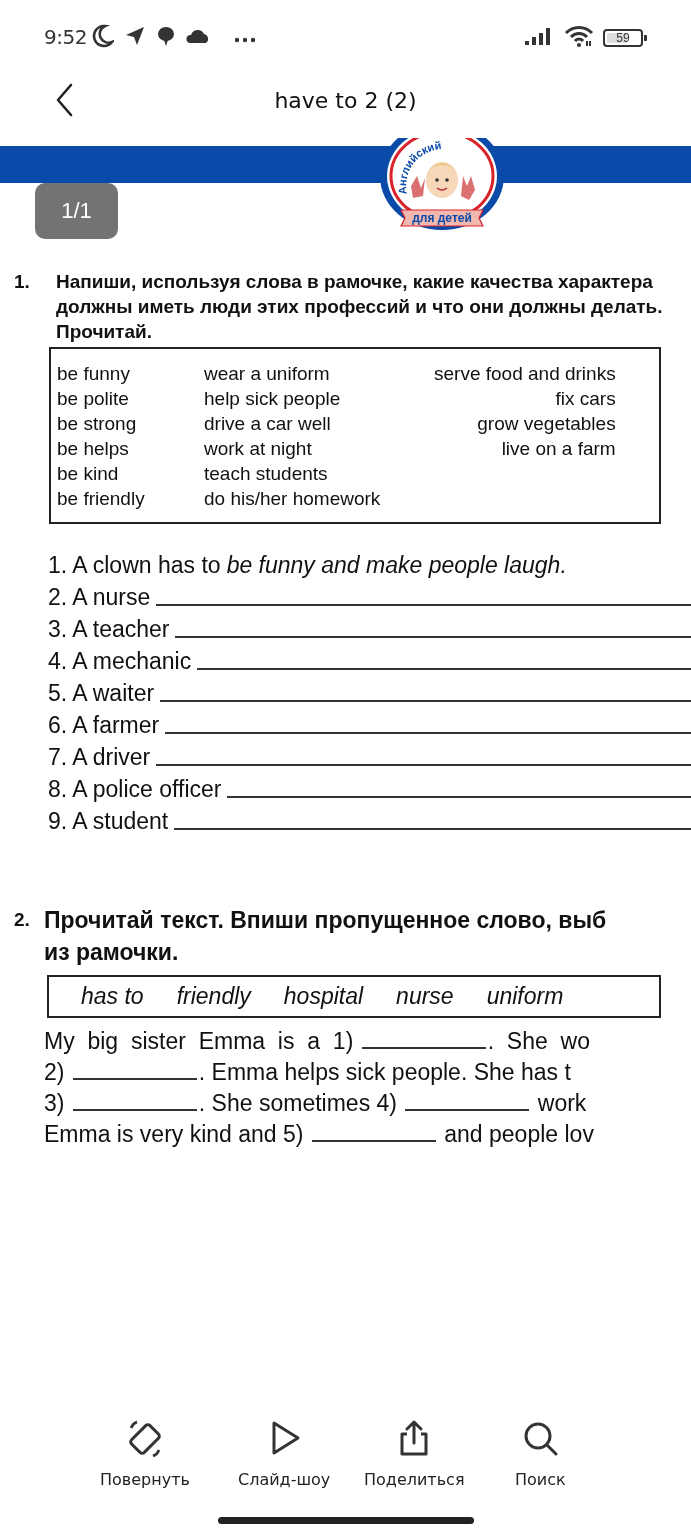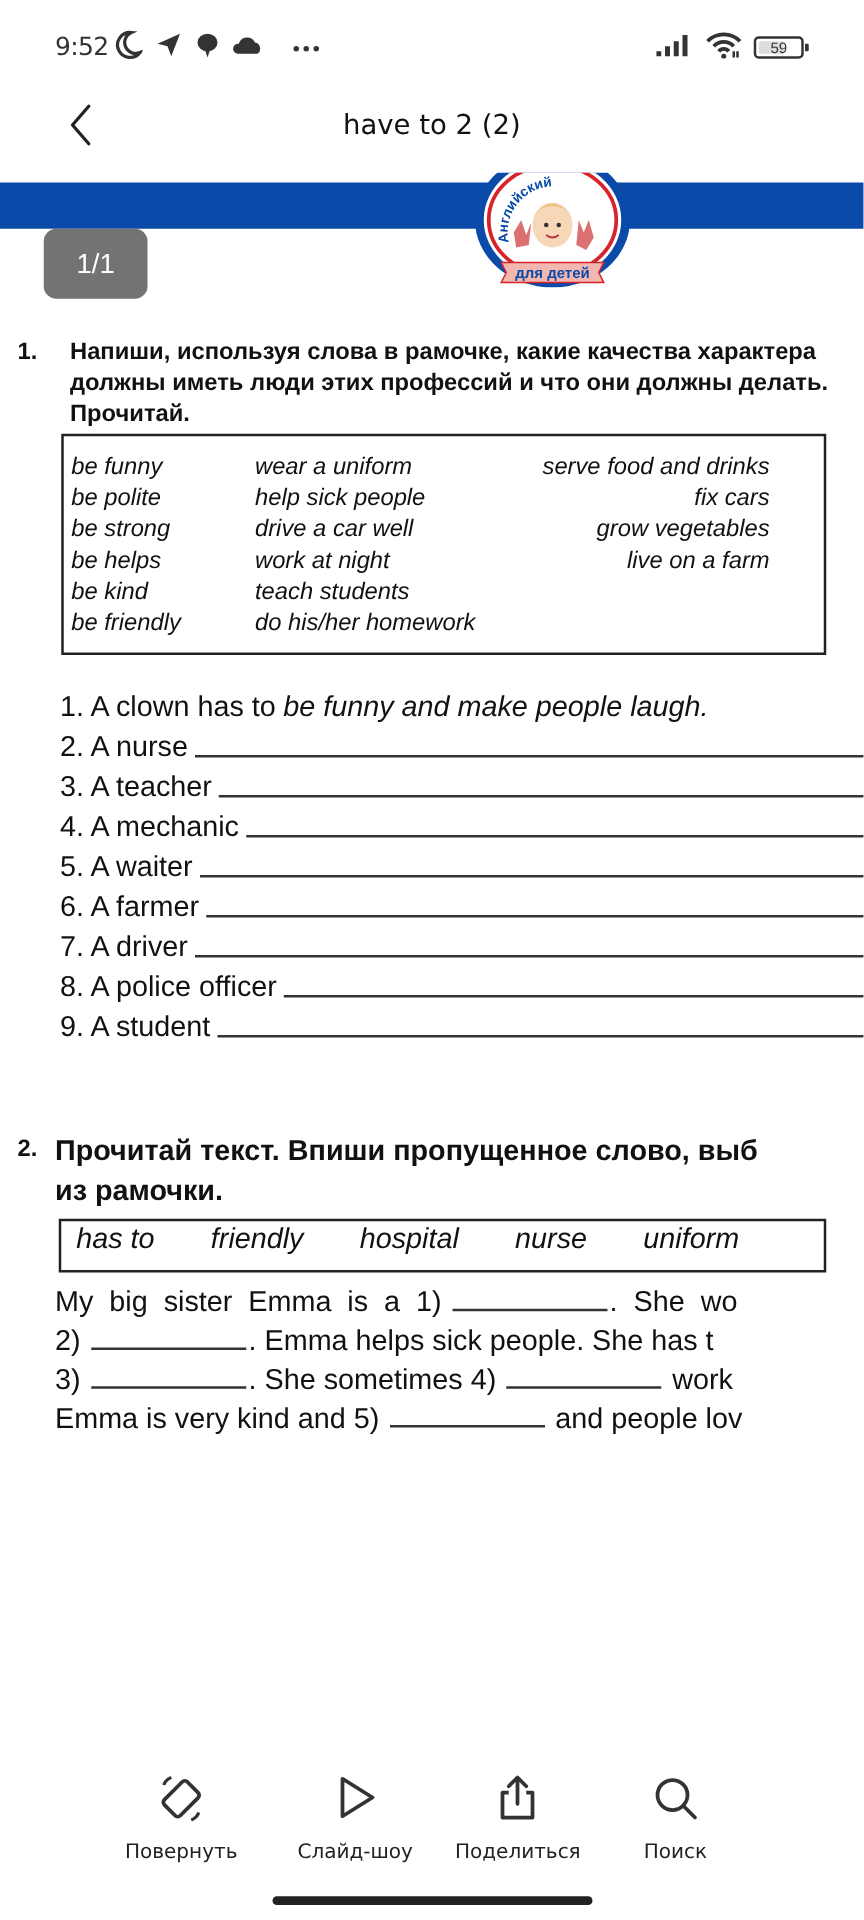--- a/index.html
+++ b/index.html
@@ -25,34 +25,34 @@
   .doc { position: absolute; left: 0; top: 138px; width: 691px; height: 1250px; overflow: hidden; }
   .blue-band { position: absolute; left: 0; top: 8px; width: 691px; height: 37px; background: #0a4aa8; }
   .logo { position: absolute; left: 379px; top: 0px; width: 127px; height: 92px; }
   .page-badge { position: absolute; left: 35px; top: 45px; width: 83px; height: 56px; background: #737373; border-radius: 10px; color: #fff; font-size: 22px; display: flex; align-items: center; justify-content: center; cursor: pointer; }
 
   .task-head { position: absolute; font-family: "Liberation Sans", sans-serif; font-weight: bold; color: #111; }
   .t1-num { left: 14px; top: 133px; font-size: 19px; }
   .t1-text { left: 56px; top: 131px; width: 620px; font-size: 19px; line-height: 25px; }
 
   .word-box { position: absolute; left: 49px; top: 209px; width: 612px; height: 177px; border: 2px solid #222; }
-  .wb-col { position: absolute; top: 12px; font-style: italic; font-size: 19px; line-height: 25px; color: #111; }
+  .wb-col { position: absolute; top: 12px; font-size: 19px; line-height: 25px; color: #111; }
   .wb-col div { white-space: nowrap; }
   .wb-c1 { left: 6px; } .wb-c2 { left: 153px; } .wb-c3 { left: 383px; text-align: right; }
 
   .ex-list { position: absolute; left: 48px; top: 410px; width: 643px; }
   .ex-row { height: 32px; display: flex; align-items: flex-end; font-size: 23px; color: #111; white-space: nowrap; line-height: 30px; }
   .ex-row .label { flex: none; }
   .ex-row .answer-line { flex: 1; height: 22px; border-bottom: 2px solid #333; margin-left: 6px; margin-bottom: 6px; }
   .ex-row .italic { font-style: italic; margin-left: 6px; }
 
   .t2-num { left: 14px; top: 771px; font-size: 19px; }
   .t2-text { left: 44px; top: 766px; width: 700px; font-size: 23px; line-height: 32px; white-space: nowrap; }
 
-  .word-box2 { position: absolute; left: 47px; top: 837px; width: 614px; height: 43px; border: 2px solid #222; display: flex; padding-left: 12px; gap: 12px; }
+  .word-box2 { position: absolute; left: 47px; top: 837px; width: 614px; height: 43px; border: 2px solid #222; display: flex; align-items: center; padding-left: 32px; gap: 0; }
   .word-box2 span { font-style: italic; font-size: 23px; color: #111; margin-right: 33px; }
 
   .passage { position: absolute; left: 44px; top: 888px; width: 700px; font-size: 23px; line-height: 31px; color: #111; white-space: nowrap; }
   .passage .blank { display: inline-block; width: 124px; border-bottom: 2px solid #333; height: 20px; vertical-align: baseline; margin: 0 2px; }
 
   
   .toolbar { position: absolute; left: 0; top: 1410px; width: 691px; height: 80px; }
   .tb-item { position: absolute; top: 8px; display: flex; flex-direction: column; align-items: center; cursor: pointer; }
   .tb-item svg { width: 40px; height: 40px; }
   .tb-label { font-family: "DejaVu Sans", sans-serif; font-size: 16px; color: #222; margin-top: 8px; white-space: nowrap; }

